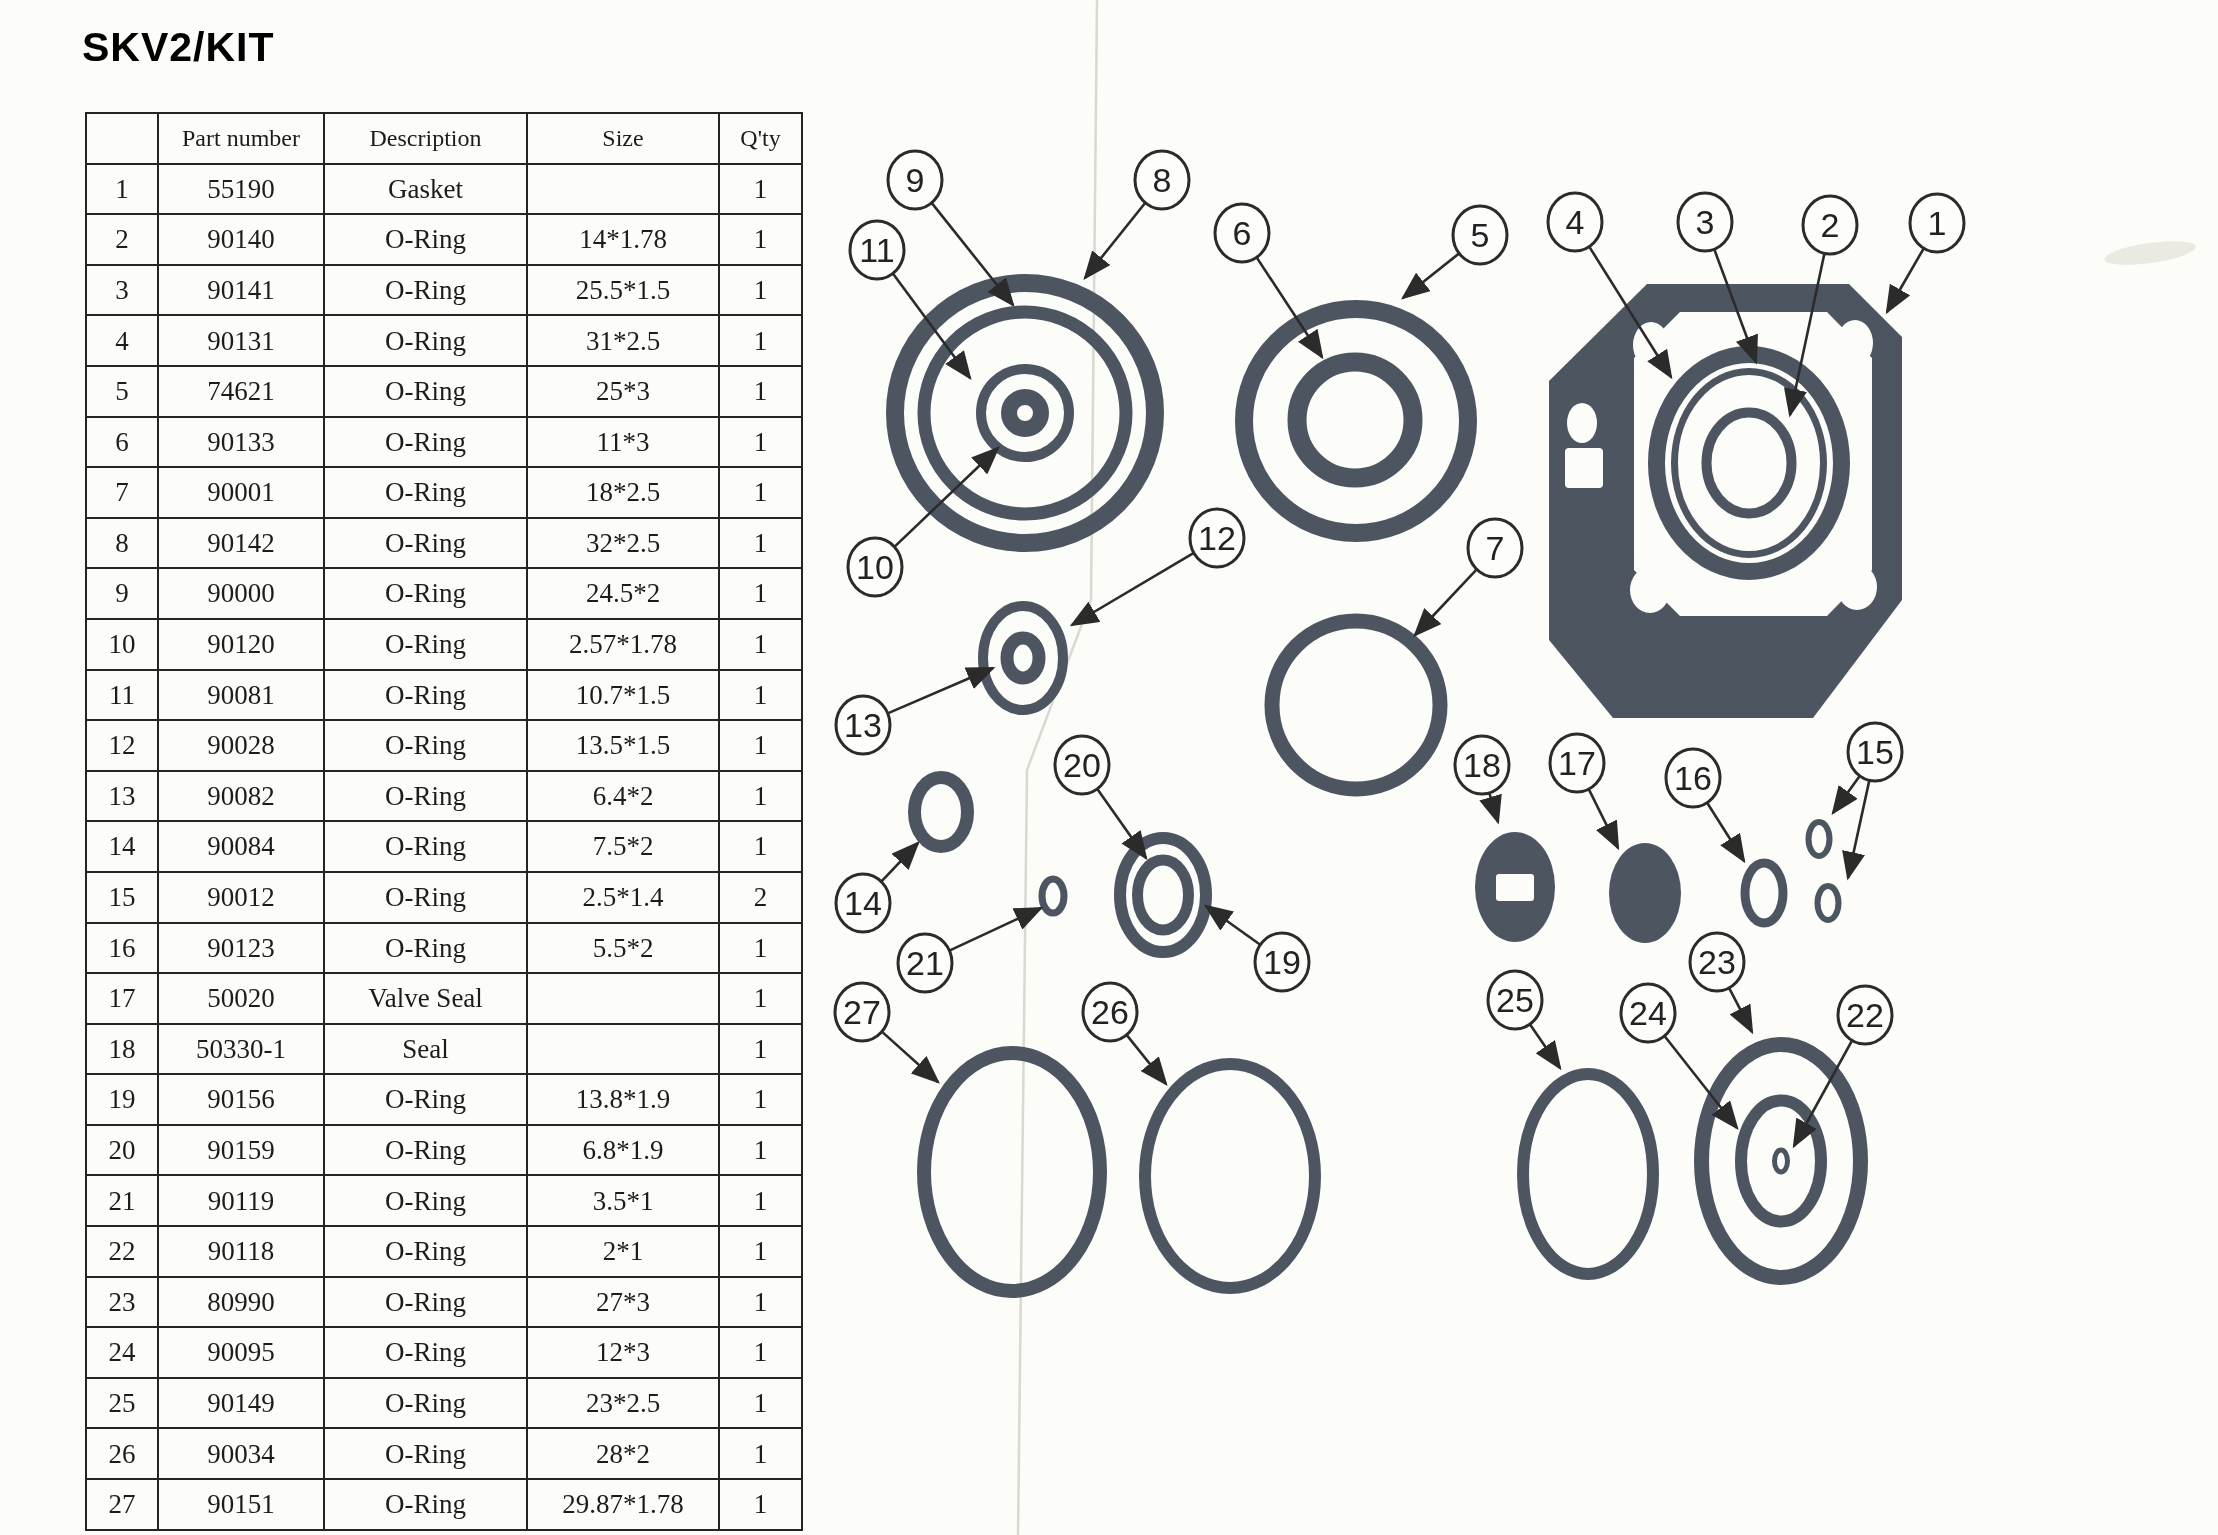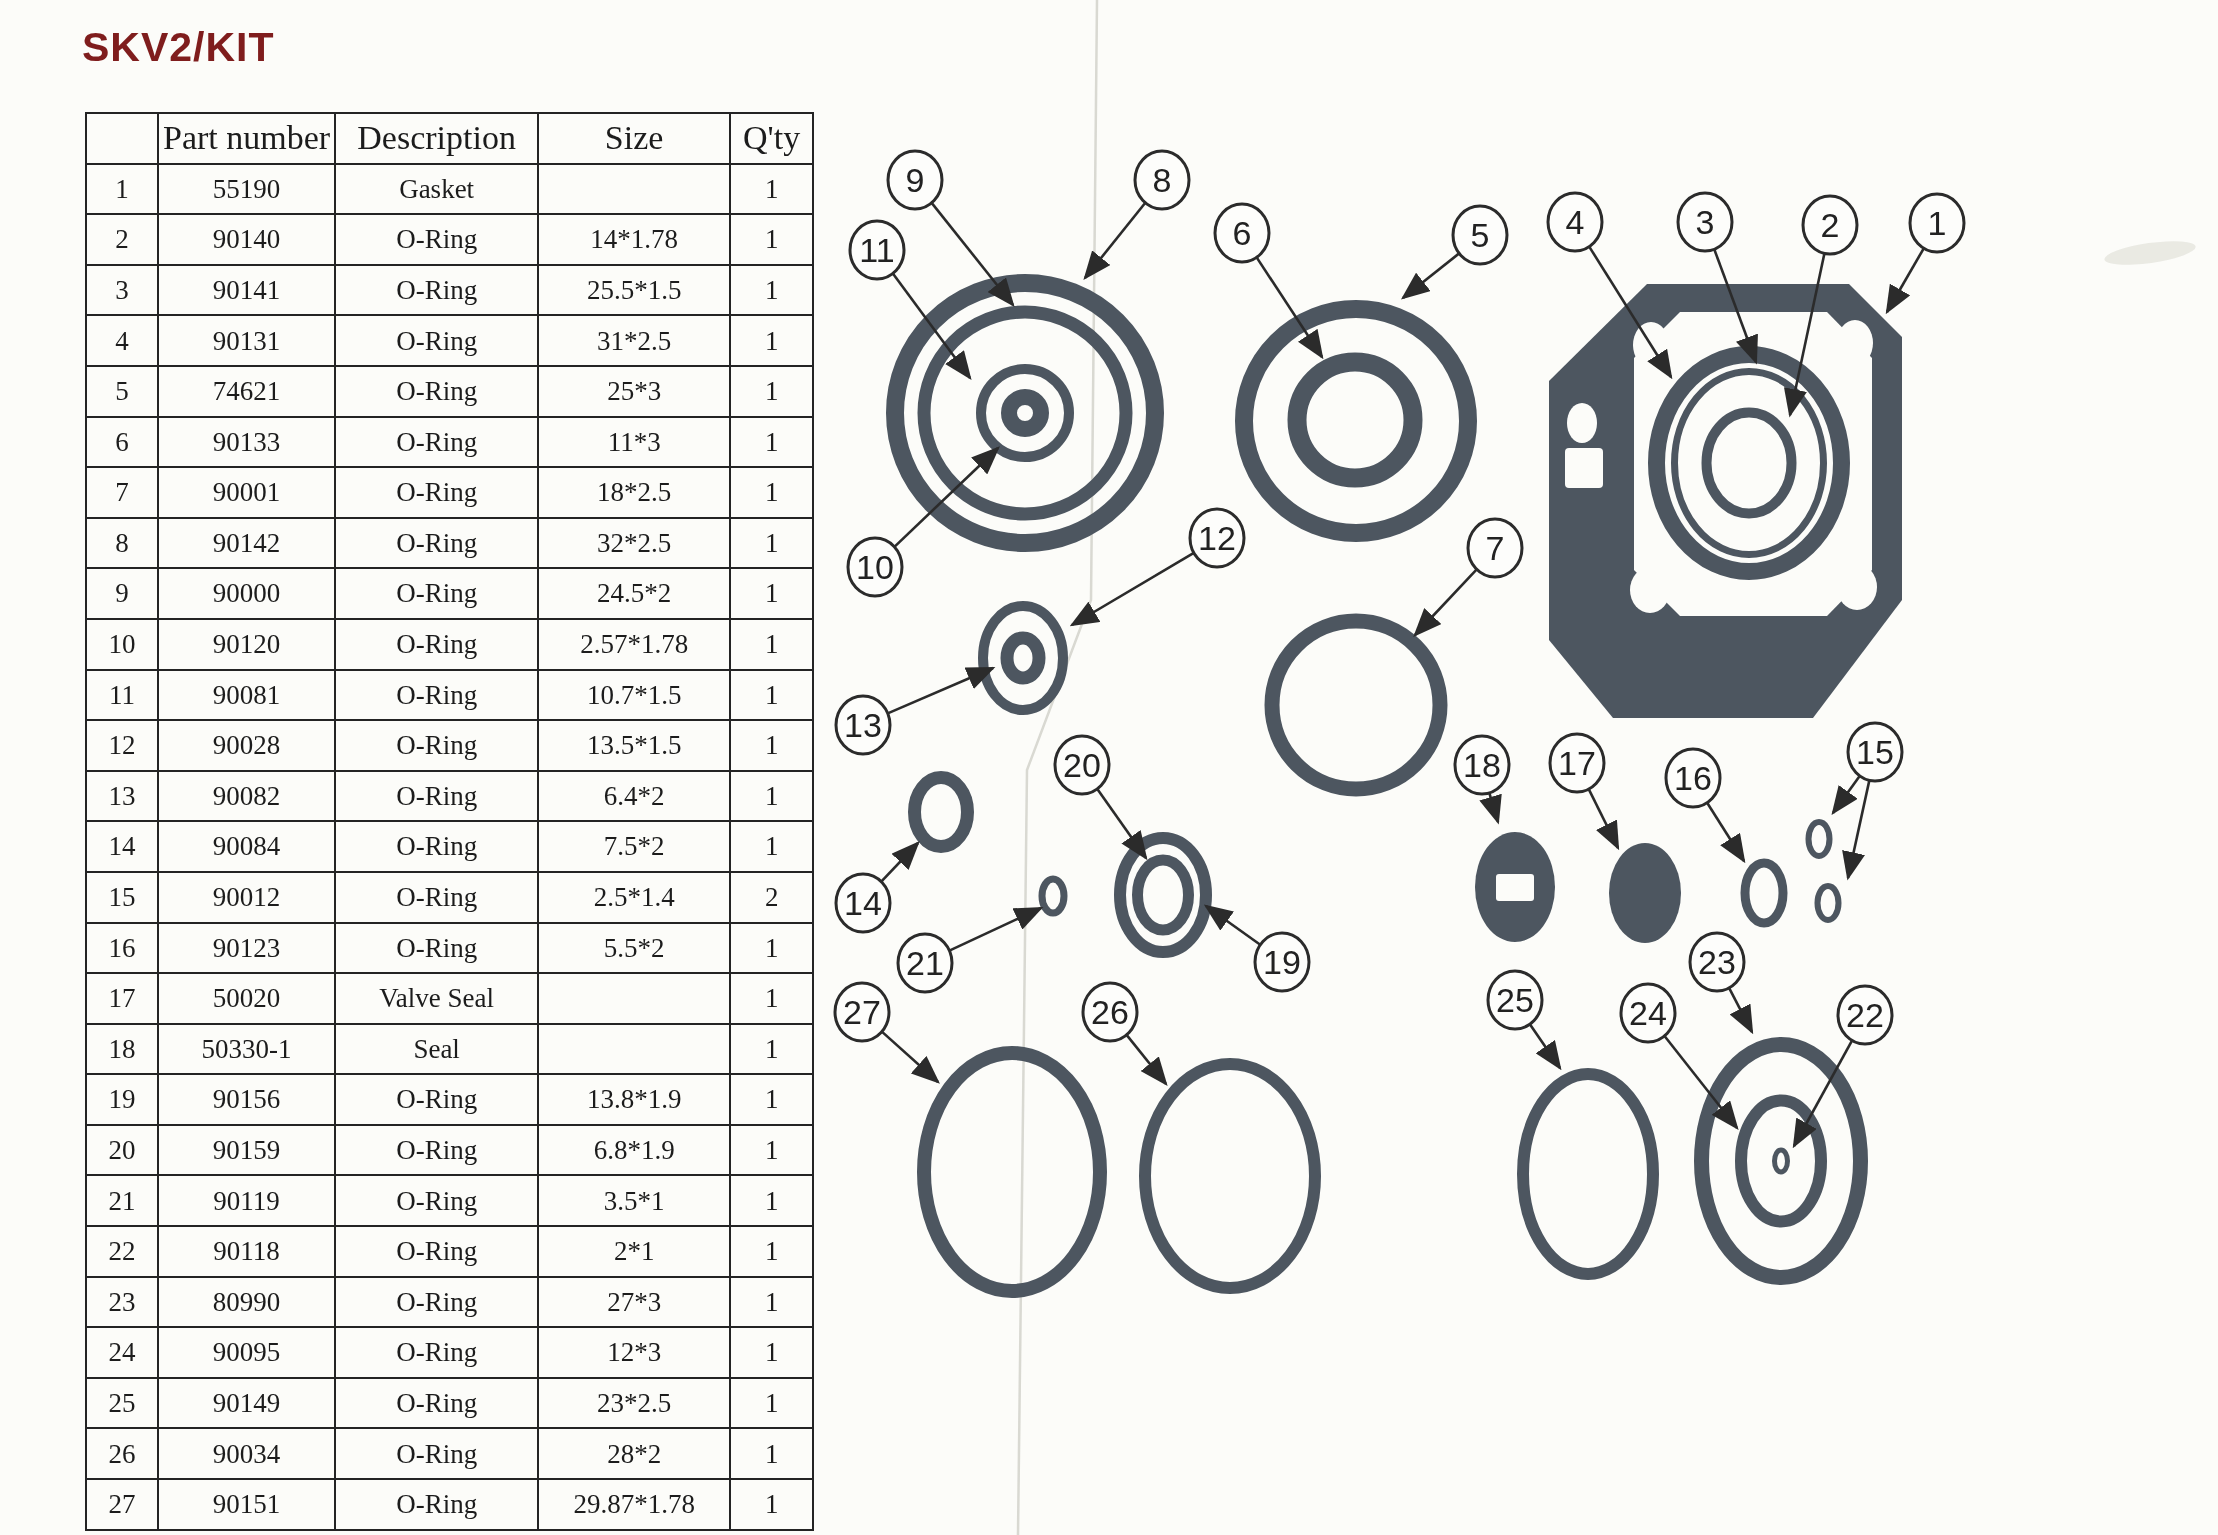--- a/index.html
+++ b/index.html
@@ -11,37 +11,37 @@
   html,body{margin:0;padding:0;}
   body{
     width:2218px;height:1535px;position:relative;overflow:hidden;
     background:var(--paper);
     font-family:"Liberation Serif", serif;
     color:#1c1c1c;
   }
   .page-title{
     position:absolute;left:82px;top:24px;margin:0;
     font-family:"Liberation Sans", sans-serif;
-    font-weight:bold;font-size:41px;letter-spacing:1px;color:#7f1d1d;
+    font-weight:bold;font-size:41px;letter-spacing:1px;color:#000000;
   }
   table.parts{
     position:absolute;left:85px;top:112px;
     border-collapse:collapse;table-layout:fixed;
     background:transparent;
   }
   table.parts th, table.parts td{
     border:2px solid #242424;
     height:48.6px;padding:0 4px;
     text-align:center;vertical-align:middle;
     font-size:27px;line-height:1.05;
     font-family:"Liberation Serif", serif;
     font-weight:normal;
     overflow:hidden;white-space:nowrap;
   }
-  table.parts th{font-size:34px;}
+  table.parts th{font-size:24px;}
   table.parts th:nth-child(5), table.parts td:nth-child(5){border-left-color:var(--blue-div);}
   svg.diagram{position:absolute;left:0;top:0;width:2218px;height:1535px;}
   .ring{fill:none;stroke:var(--ink);}
   .solid{fill:var(--ink);stroke:none;}
   .hole{fill:var(--paper);stroke:none;}
   .callout-circle{fill:#fdfdfb;stroke:var(--line);stroke-width:3px;}
   .leader{stroke:var(--line);stroke-width:2.6px;fill:none;}
   .callout-number{
     font-family:"Liberation Sans", sans-serif;
     font-size:34px;fill:#222;text-anchor:middle;

